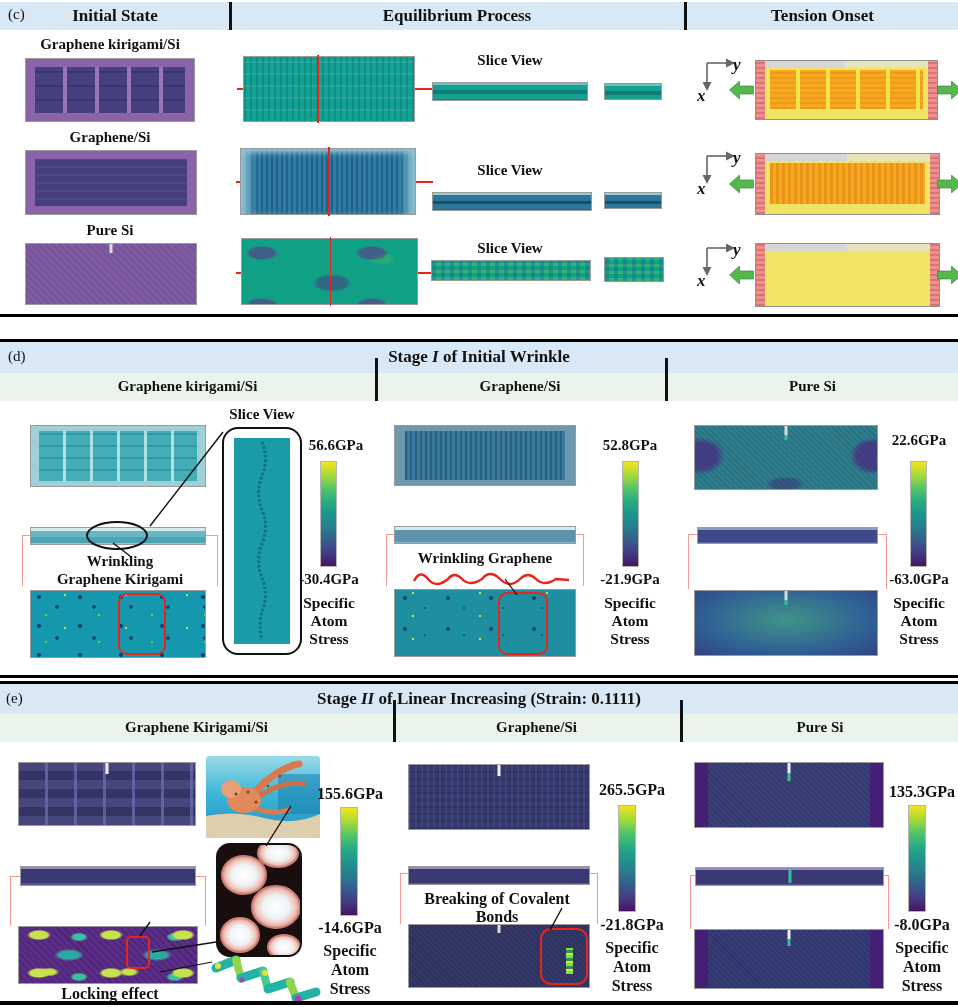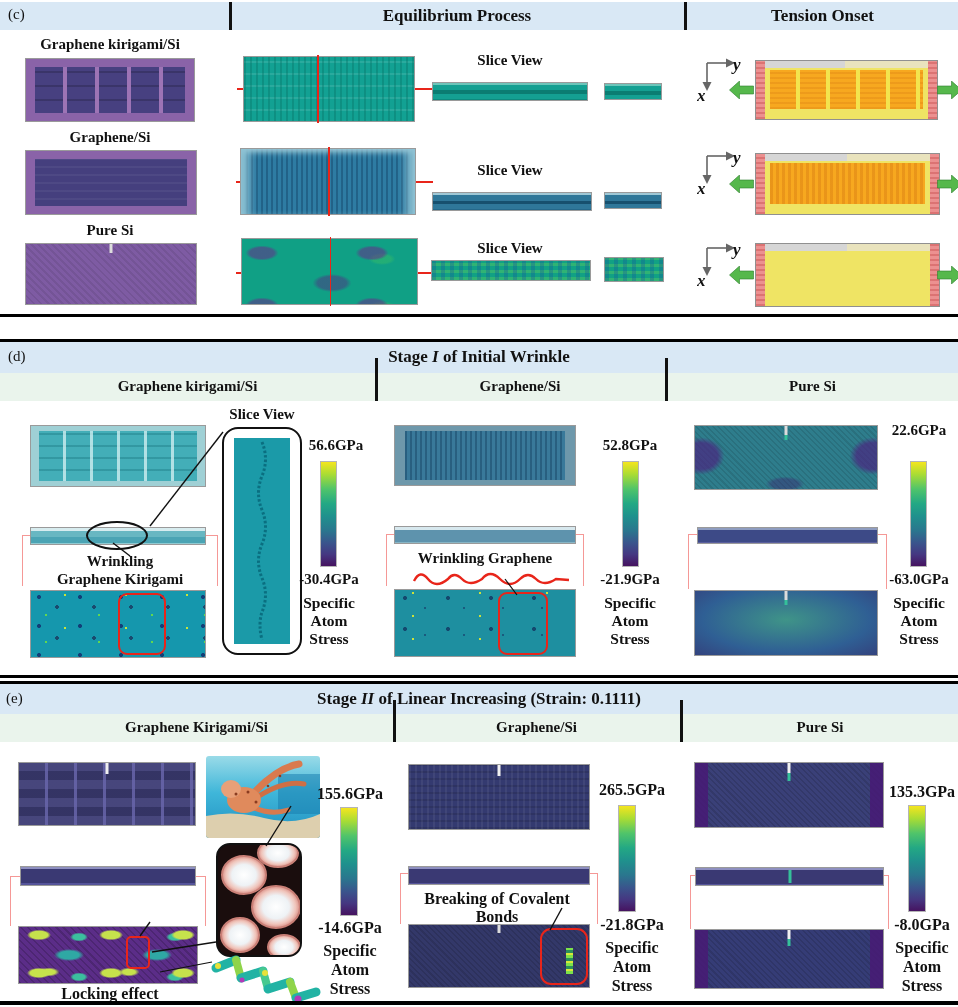--- a/index.html
+++ b/index.html
@@ -115,20 +115,21 @@
   .g-dash{background:repeating-linear-gradient(0deg,#7ce24a 0 3px,#d8e83a 3px 5px,#2a8f5a 5px 8px);}
   svg{display:block;}
 </style>
 </head>
 <body>
 
 <div id="fig">
 
   <div class="abs band-blue" style="left:0;top:2px;width:958px;height:28px;">
     <span class="abs tag" style="left:8px;top:4px;">(c)</span>
+    <div class="abs colhead" style="left:0;top:0;width:230px;">Initial State</div>
     <div class="abs colhead" style="left:687px;top:0;width:271px;">Tension Onset</div>
     <div class="abs colhead" style="left:232px;top:0;width:450px;">Equilibrium Process</div>
   </div>
   <div class="vdiv" style="left:229px;top:2px;height:28px;"></div>
   <div class="vdiv" style="left:684px;top:2px;height:28px;"></div>
 
   <div class="abs rowlab" style="left:20px;top:36px;width:180px;">Graphene kirigami/Si</div>
   <div class="abs sim c-init" style="left:25px;top:58px;width:170px;height:64px;">
       <div class="inner"></div>
     </div>
@@ -294,21 +295,21 @@
       <div class="notch"></div>
       <div class="notch-glow"></div>
     </div>
   <div class="abs bracket" style="left:688px;top:534px;width:199px;height:55px;"></div>
   <div class="abs sim d-st3" style="left:697px;top:527px;width:181px;height:17px;"></div>
   <div class="abs sim d-bot3" style="left:694px;top:590px;width:184px;height:66px;">
       <div class="notch"></div>
       <div class="notch-glow"></div>
     </div>
   <div class="abs cbar" style="left:910px;top:461px;width:17px;height:106px;"></div>
-  <div class="abs gpa" style="left:884px;top:422px;width:70px;">22.6GPa</div>
+  <div class="abs gpa" style="left:884px;top:432px;width:70px;">22.6GPa</div>
   <div class="abs gpa" style="left:880px;top:571px;width:78px;">-63.0GPa</div>
   <div class="abs cap" style="left:884px;top:594px;width:70px;">
     <div>Specific</div>
     <div>Atom</div>
     <div>Stress</div>
   </div>
 
   <svg class="abs" style="left:0;top:339px;width:958px;height:337px;pointer-events:none;">
     <line x1="150" y1="187" x2="223" y2="93" stroke="#111" stroke-width="1.4"></line>
     <line x1="130" y1="217" x2="113" y2="204" stroke="#111" stroke-width="1.4"></line>

